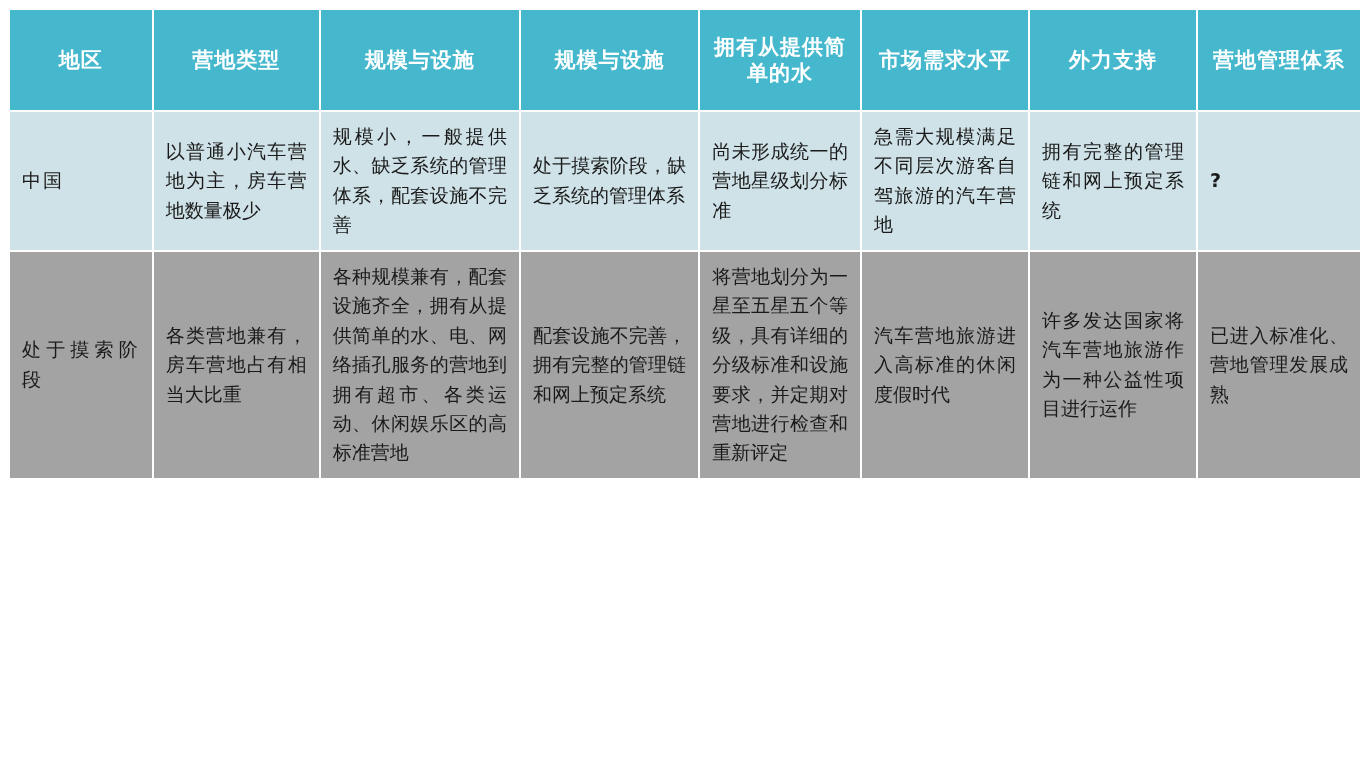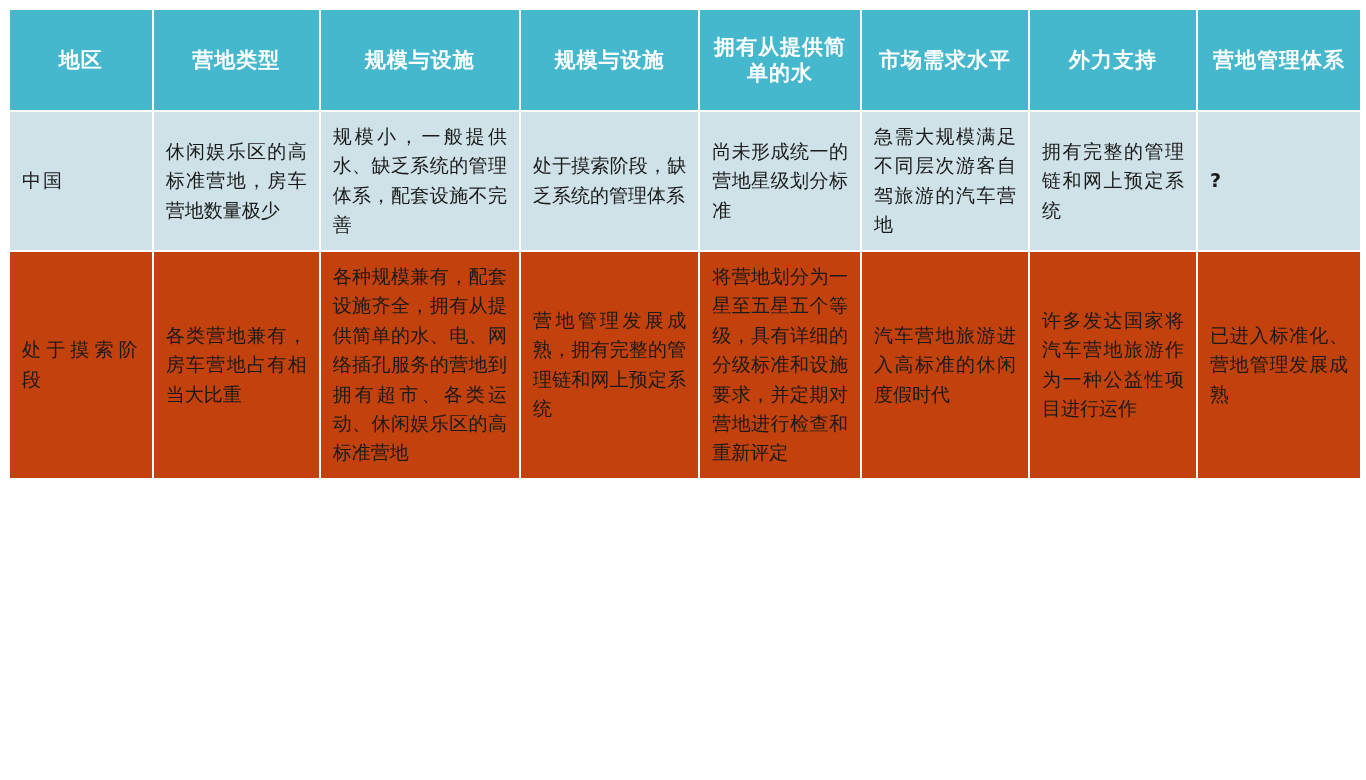--- a/index.html
+++ b/index.html
@@ -38,21 +38,21 @@
     line-height: 1.55;
     color: #1a1a1a;
     padding: 10px 12px;
     text-align: justify;
     text-justify: inter-ideograph;
   }
   .row-china td {
     background: #cfe2e8;
   }
   .row-west td {
-    background: #c2410c;
+    background: #a3a3a3;
   }
   td.region-cell {
     text-align: center;
     vertical-align: middle;
     font-size: 23px;
     line-height: 1.5;
     letter-spacing: 2px;
     padding: 8px 4px;
     margin-left: 41px;
   }
@@ -96,32 +96,32 @@
       <th>规模与设施</th>
       <th>拥有从提供简单的水</th>
       <th>市场需求水平</th>
       <th>外力支持</th>
       <th>营地管理体系</th>
     </tr>
   </thead>
   <tbody>
     <tr class="row-china">
       <td class="region-cell">中国</td>
-      <td>休闲娱乐区的高标准营地，房车营地数量极少</td>
+      <td>以普通小汽车营地为主，房车营地数量极少</td>
       <td>规模小，一般提供水、缺乏系统的管理体系，配套设施不完善</td>
       <td>处于摸索阶段，缺乏系统的管理体系</td>
       <td>尚未形成统一的营地星级划分标准</td>
       <td>急需大规模满足不同层次游客自驾旅游的汽车营地</td>
       <td>拥有完整的管理链和网上预定系统</td>
       <td class="question-cell">?</td>
     </tr>
     <tr class="row-west">
       <td class="region-cell">处于摸索阶段</td>
       <td>各类营地兼有，房车营地占有相当大比重</td>
       <td>各种规模兼有，配套设施齐全，拥有从提供简单的水、电、网络插孔服务的营地到拥有超市、各类运动、休闲娱乐区的高标准营地</td>
-      <td>营地管理发展成熟，拥有完整的管理链和网上预定系统</td>
+      <td>配套设施不完善，拥有完整的管理链和网上预定系统</td>
       <td>将营地划分为一星至五星五个等级，具有详细的分级标准和设施要求，并定期对营地进行检查和重新评定</td>
       <td>汽车营地旅游进入高标准的休闲度假时代</td>
       <td>许多发达国家将汽车营地旅游作为一种公益性项目进行运作</td>
       <td>已进入标准化、营地管理发展成熟</td>
     </tr>
   </tbody>
 </table>
 
 </body></html>

